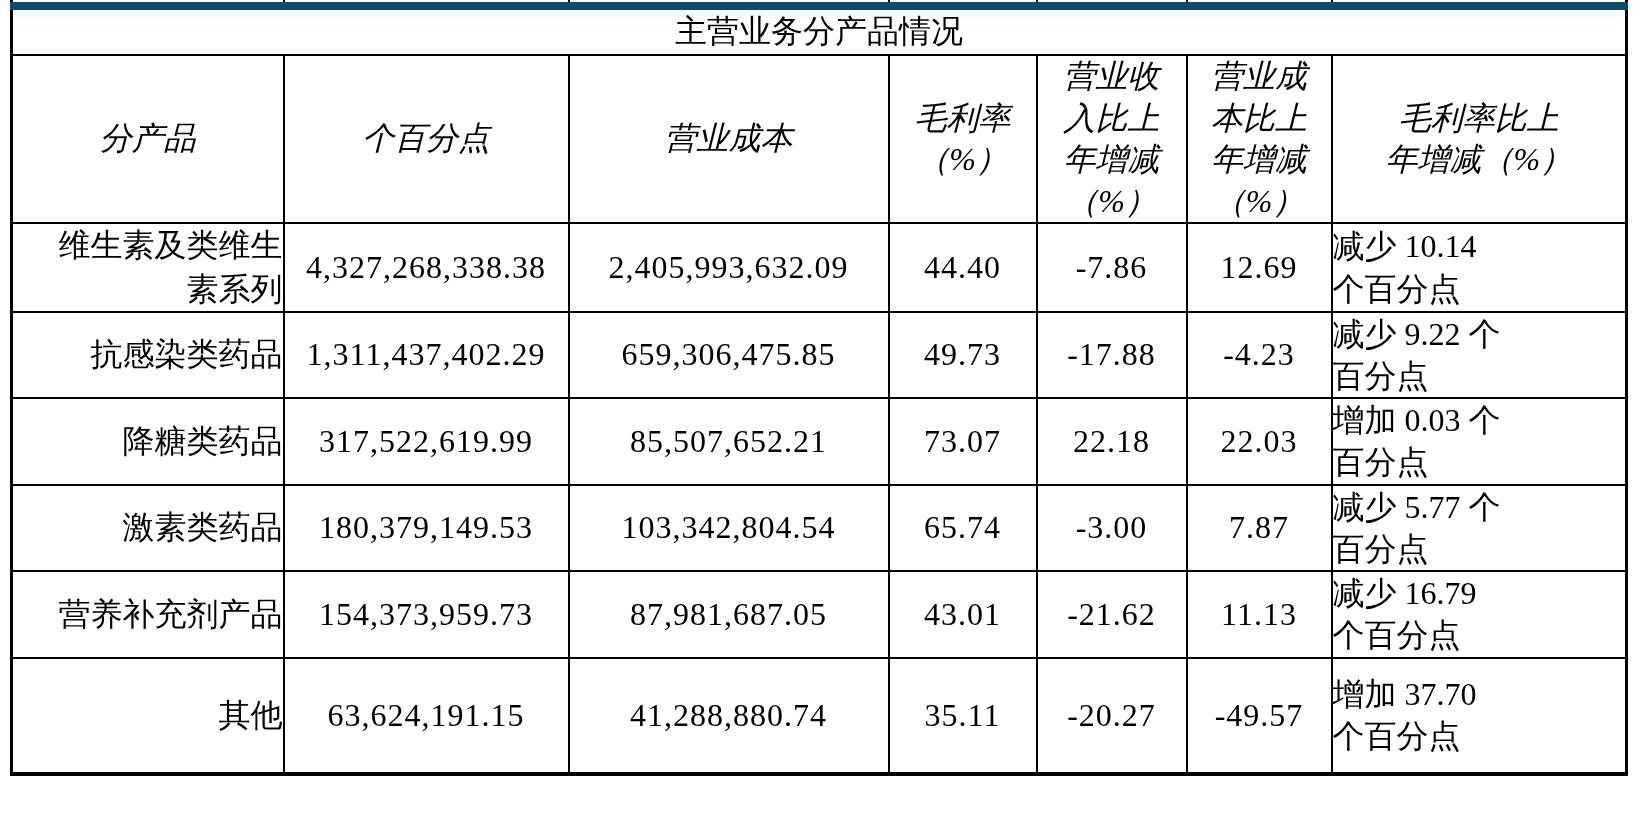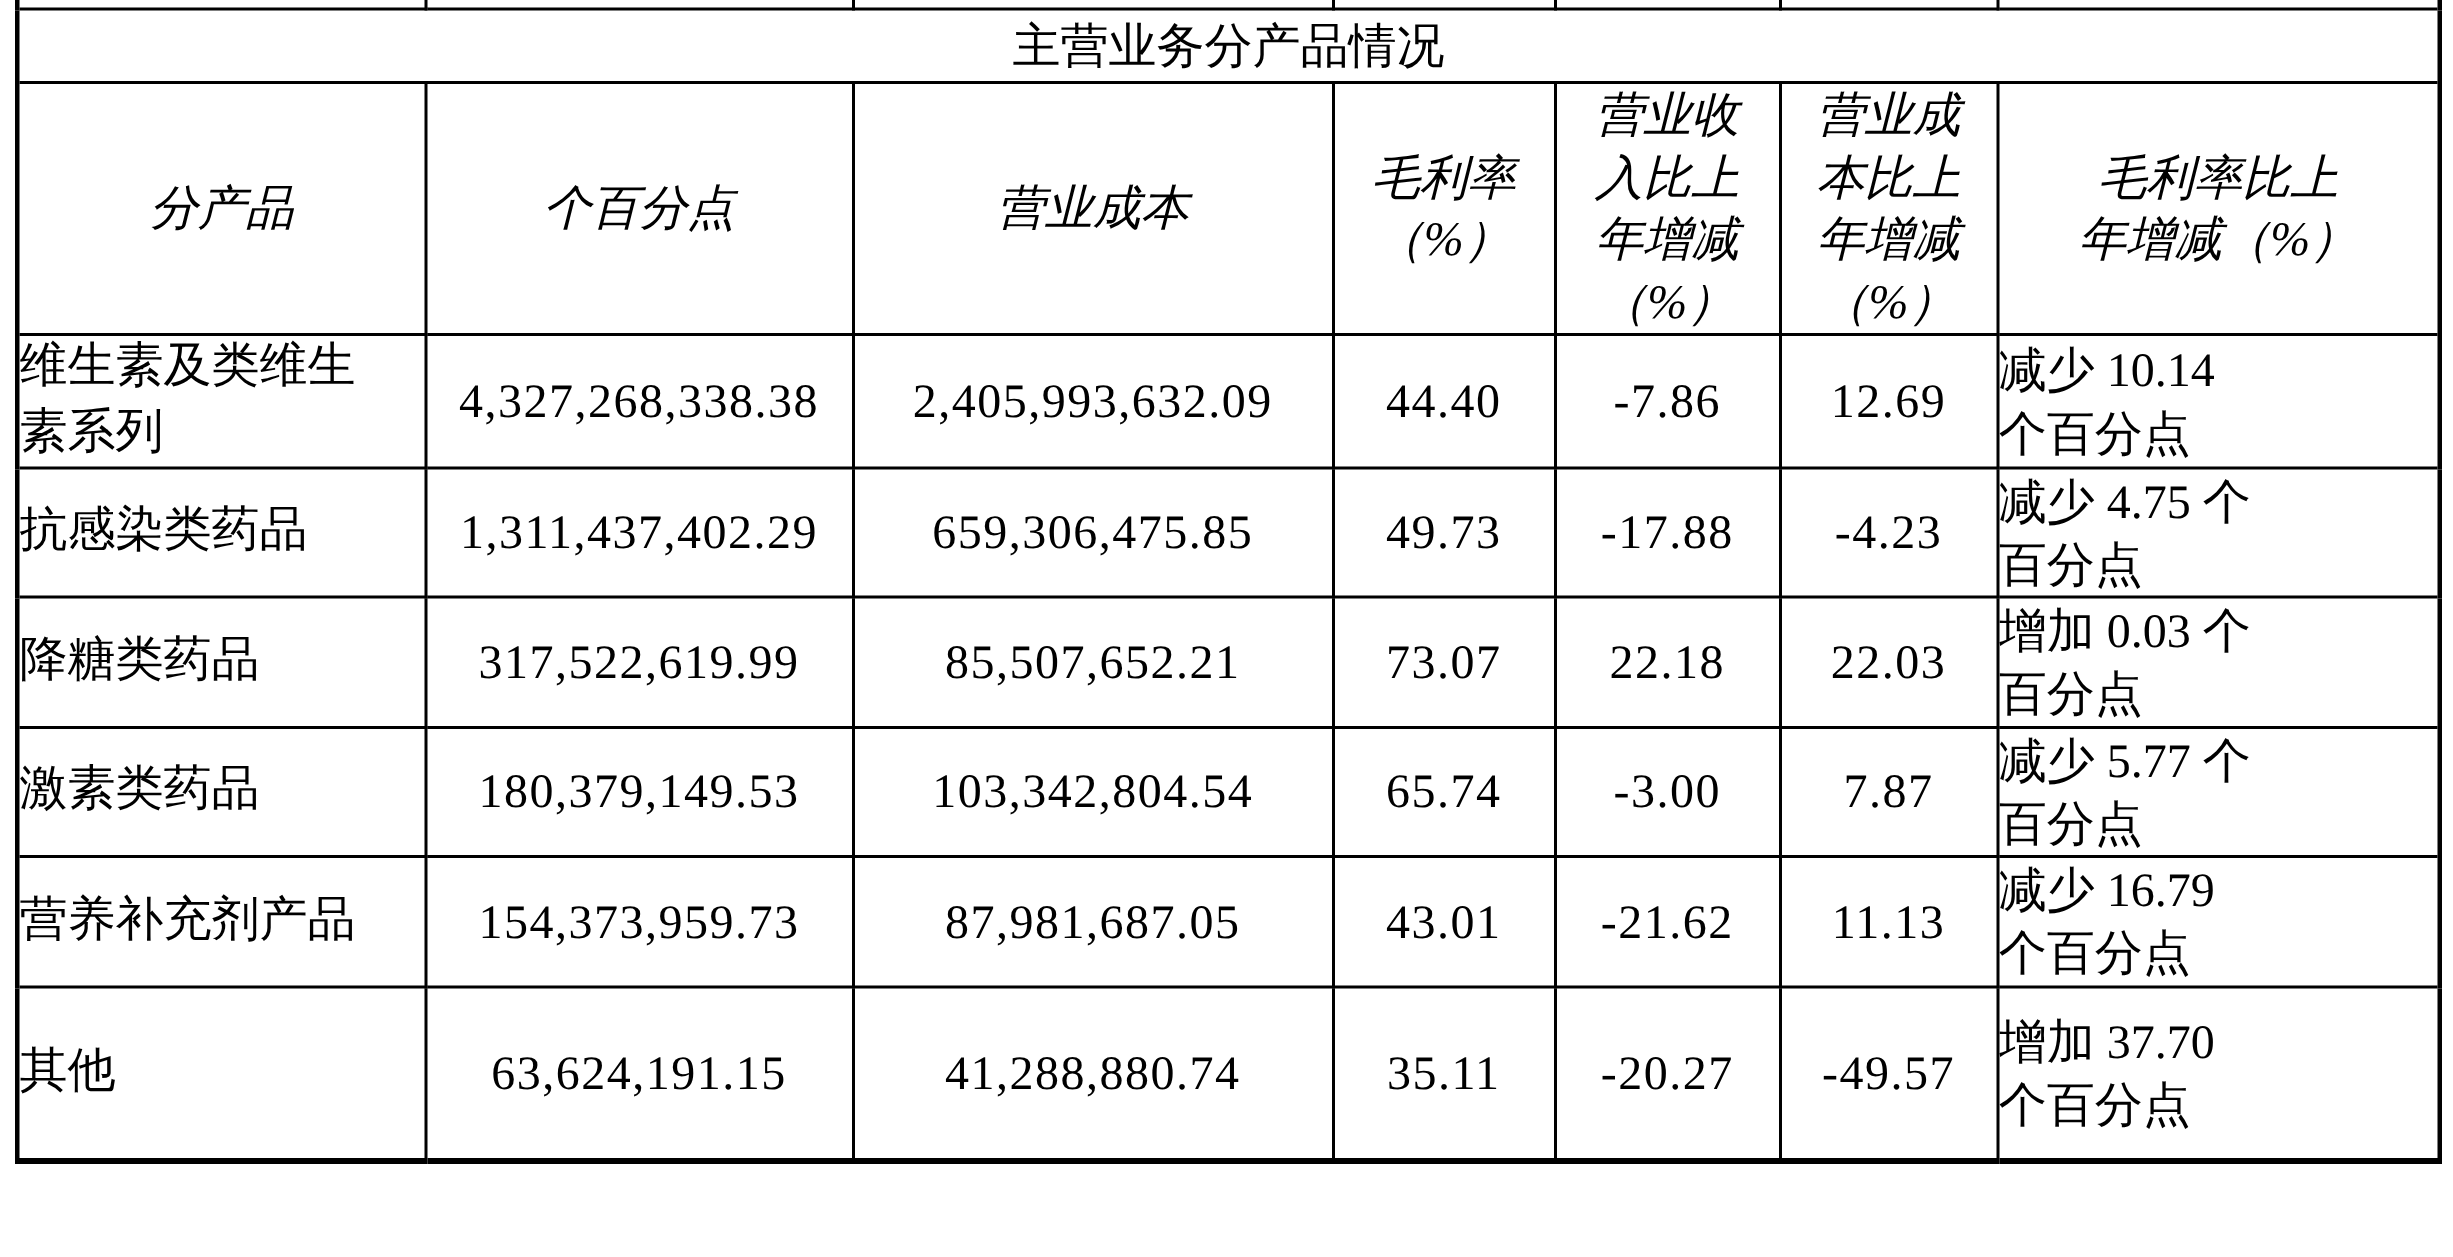--- a/index.html
+++ b/index.html
@@ -40,21 +40,21 @@
   table.fin td.first { border-left: 3px solid #000; }
   table.fin td.last  { border-right: 3px solid #000; }
 
   
   tr.sliver-top { height: 6px; }
   tr.sliver-top td { border-top: none; }
 
   
   tr.title-row { height: 49px; }
   tr.title-row td {
-    border-top: 2px solid #0c4a6e;
+    border-top: 8px solid #0c4a6e;
     text-align: center;
     vertical-align: middle;
     margin-top: 47px;
   }
 
   
   tr.header-row { height: 167px; }
   tr.header-row td {
     text-align: center;
     line-height: 1.3;
@@ -65,24 +65,23 @@
   tr.r1 { height: 85px; }
   tr.r2 { height: 85px; }
   tr.r3 { height: 80px; }
   tr.r4 { height: 80px; margin-left: 14px; }
   tr.r5 { height: 85px; }
   tr.r6 { height: 80px; }
   tr.r7 { height: 116px; }
   tr.r7 td { border-bottom: 4px solid #000; }
 
   td.prod {
-    text-align: left;
+    text-align: right;
     padding-left: 10px;
     padding-right: 6px;
-    font-family: Liberation Mono, monospace;
   }
   td.num {
     text-align: center;
     padding-right: 14px;
     letter-spacing: 1px;
     white-space: nowrap;
   }
   td.chg {
     text-align: left;
     padding-left: 10px;
@@ -166,21 +165,21 @@
     <tr class="r2">
       <td class="prod first">
         <div class="ln">抗感染类药品</div>
       </td>
       <td class="num">1,311,437,402.29</td>
       <td class="num">659,306,475.85</td>
       <td class="num">49.73</td>
       <td class="num">-17.88</td>
       <td class="num">-4.23</td>
       <td class="chg last">
-        <div class="ln">减少 4.75 个</div>
+        <div class="ln">减少 9.22 个</div>
         <div class="ln">百分点</div>
       </td>
     </tr>
 
     <tr class="r3">
       <td class="prod first">
         <div class="ln">降糖类药品</div>
       </td>
       <td class="num">317,522,619.99</td>
       <td class="num">85,507,652.21</td>

